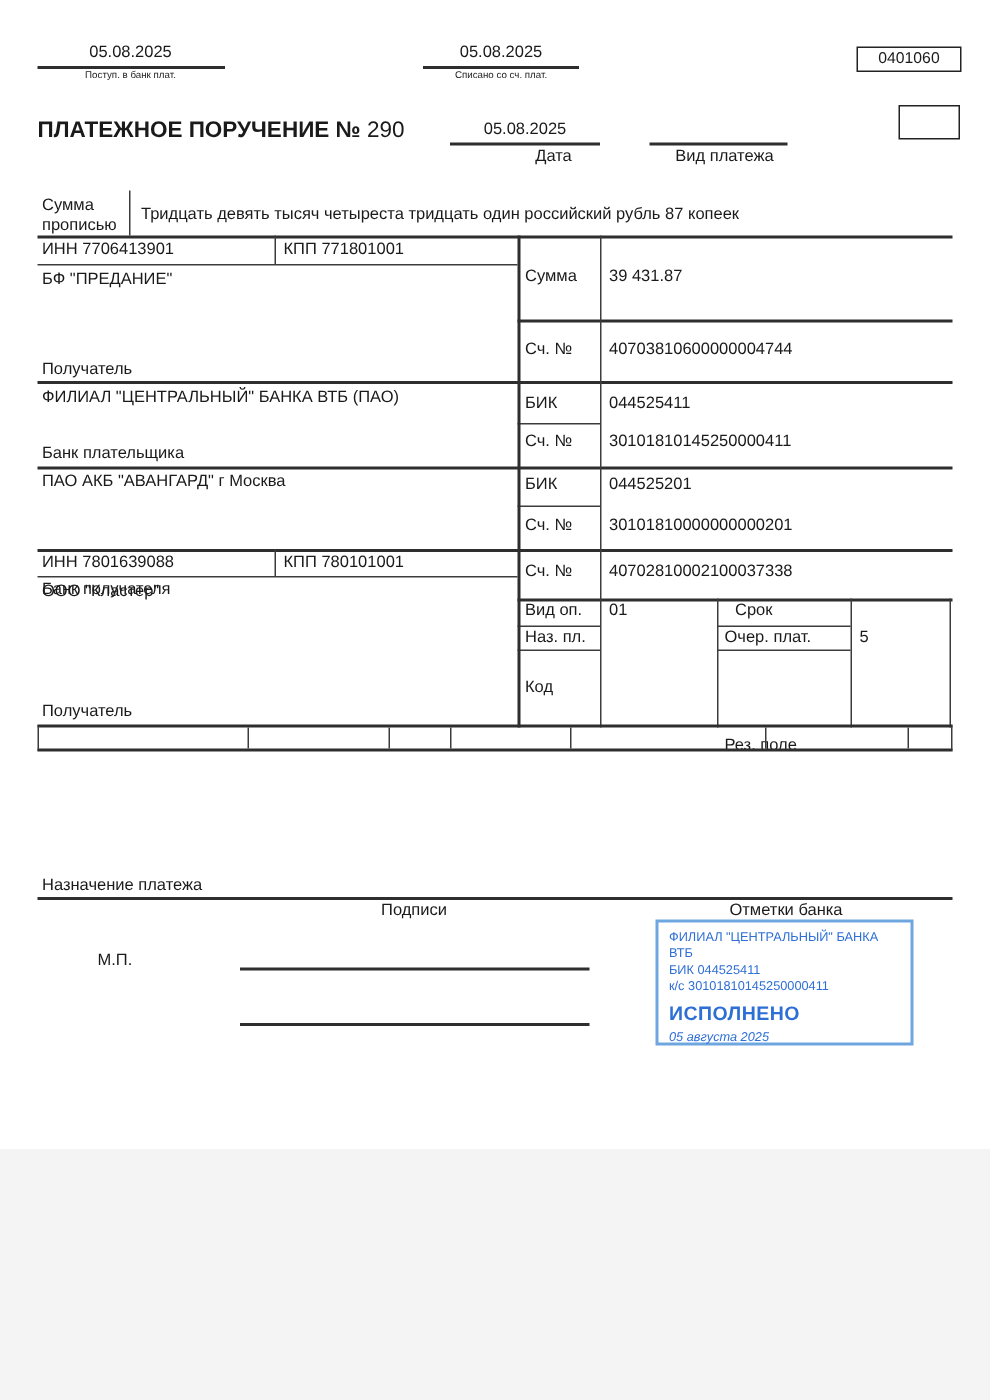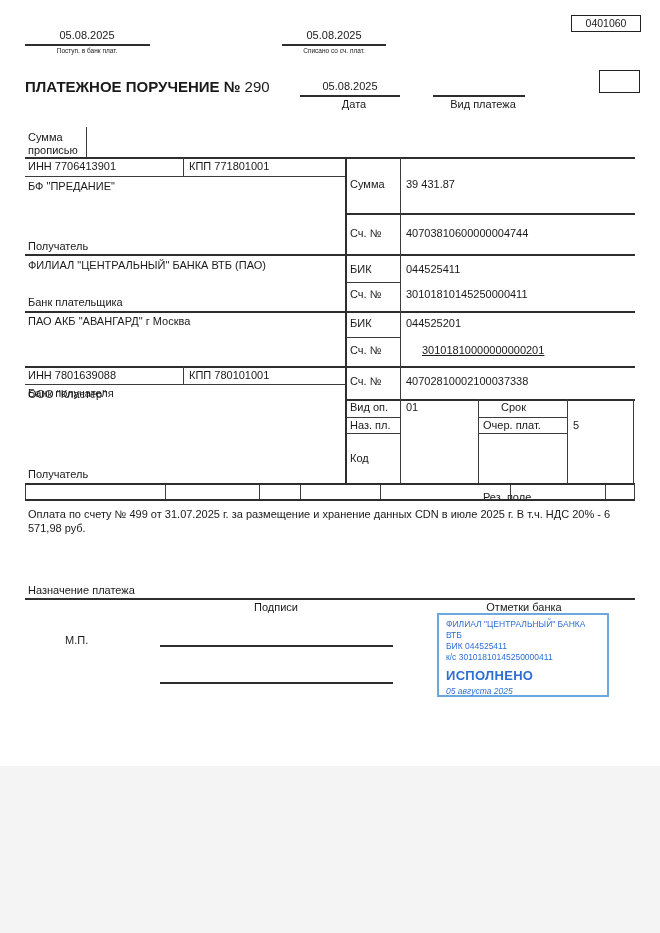--- a/index.html
+++ b/index.html
@@ -41,38 +41,39 @@
 <div class="doc">
 
   <div class="t ctr" style="left:27px;top:29px;width:120px;">05.08.2025</div>
   <div class="hl" style="left:25px;top:44px;width:125px;"></div>
   <div class="t tiny ctr" style="left:27px;top:47px;width:120px;">Поступ. в банк плат.</div>
 
   <div class="t ctr" style="left:274px;top:29px;width:120px;">05.08.2025</div>
   <div class="hl" style="left:282px;top:44px;width:104px;"></div>
   <div class="t tiny ctr" style="left:274px;top:47px;width:120px;">Списано со сч. плат.</div>
 
-  <div class="box" style="left:571px;top:15px;width:68px;height:15px;">
+  <div class="box" style="left:571px;top:31px;width:68px;height:15px;">
     <div class="t ctr" style="left:0;top:1px;width:68px;font-size:10.5px;">0401060</div>
   </div>
 
   <div class="t" style="left:25px;top:80px;font-size:15px;">
     <span class="b">ПЛАТЕЖНОЕ ПОРУЧЕНИЕ №</span>
     <span>290</span>
   </div>
   <div class="t ctr" style="left:300px;top:80px;width:100px;">05.08.2025</div>
   <div class="hl" style="left:300px;top:95px;width:100px;"></div>
-  <div class="t ctr" style="left:324px;top:98px;width:60px;text-align:center;">Дата</div>
+  <div class="t ctr" style="left:339px;top:98px;width:60px;text-align:center;">Дата</div>
   <div class="hl" style="left:433px;top:95px;width:92px;"></div>
   <div class="t ctr" style="left:433px;top:98px;width:100px;">Вид платежа</div>
   <div class="box" style="left:599px;top:70px;width:39px;height:21px;"></div>
 
   <div class="t" style="left:28px;top:131px;">Сумма</div>
   <div class="t" style="left:28px;top:144px;">прописью</div>
   <div class="vl thin" style="left:86px;top:127px;height:30px;"></div>
+  <div class="t wrap" style="left:94px;top:137px;width:538px;">Тридцать девять тысяч четыреста тридцать один российский рубль 87 копеек</div>
 
   <div class="hl" style="left:25px;top:157px;width:610px;"></div>
   <div class="hl thin" style="left:25px;top:176px;width:320px;"></div>
   <div class="hl" style="left:345px;top:213px;width:290px;"></div>
   <div class="hl" style="left:25px;top:254px;width:610px;"></div>
   <div class="hl thin" style="left:345px;top:282px;width:55px;"></div>
   <div class="hl" style="left:25px;top:311px;width:610px;"></div>
   <div class="hl thin" style="left:345px;top:337px;width:55px;"></div>
   <div class="hl" style="left:25px;top:366px;width:610px;"></div>
   <div class="hl thin" style="left:25px;top:384px;width:320px;"></div>
@@ -105,49 +106,48 @@
   <div class="t" style="left:350px;top:263px;">БИК</div>
   <div class="t" style="left:406px;top:263px;">044525411</div>
   <div class="t" style="left:350px;top:288px;">Сч. №</div>
   <div class="t" style="left:406px;top:288px;">30101810145250000411</div>
 
   <div class="t" style="left:28px;top:315px;">ПАО АКБ "АВАНГАРД" г Москва</div>
   <div class="t" style="left:28px;top:351px;margin-top:36px;">Банк получателя</div>
   <div class="t" style="left:350px;top:317px;">БИК</div>
   <div class="t" style="left:406px;top:317px;">044525201</div>
   <div class="t" style="left:350px;top:344px;">Сч. №</div>
-  <div class="t" style="left:422px;top:344px;text-decoration:underline;">30101810000000000201</div>
+  <div class="t" style="left:406px;top:344px;">30101810000000000201</div>
 
   <div class="t" style="left:28px;top:369px;">ИНН 7801639088</div>
   <div class="t" style="left:189px;top:369px;">КПП 780101001</div>
   <div class="t" style="left:28px;top:388px;">ООО "Кластер"</div>
   <div class="t" style="left:28px;top:468px;">Получатель</div>
   <div class="t" style="left:350px;top:375px;">Сч. №</div>
   <div class="t" style="left:406px;top:375px;">40702810002100037338</div>
 
   <div class="t" style="left:350px;top:401px;">Вид оп.</div>
   <div class="t" style="left:406px;top:401px;">01</div>
-  <div class="t" style="left:501px;top:401px;text-align:right;">Срок</div>
+  <div class="t" style="left:490px;top:401px;text-align:right;">Срок</div>
   <div class="t" style="left:350px;top:419px;">Наз. пл.</div>
   <div class="t" style="left:483px;top:419px;">Очер. плат.</div>
   <div class="t" style="left:573px;top:419px;">5</div>
   <div class="t" style="left:350px;top:452px;">Код</div>
   <div class="t" style="left:483px;top:452px;margin-top:39px;">Рез. поле</div>
 
   <div class="taxrow">
     <div class="taxcell" style="width:140px;"></div>
     <div class="taxcell" style="width:94px;"></div>
     <div class="taxcell" style="width:40px;"></div>
     <div class="taxcell" style="width:79px;"></div>
     <div class="taxcell" style="width:130px;"></div>
     <div class="taxcell" style="width:95px;"></div>
     <div class="taxcell" style="width:28px;"></div>
   </div>
 
-  <div class="t wrap" style="left:28px;top:507px;width:606px;line-height:14px;">Оплата по счету № 499 от 31.07.2025 г. за размещение и хранение данных CDN в июле 2025 г. В т.ч. НДС 20% - 6 571,98 руб.</div>
   <div class="t" style="left:28px;top:584px;">Назначение платежа</div>
   <div class="hl" style="left:25px;top:598px;width:610px;"></div>
 
   <div class="t ctr" style="left:226px;top:601px;width:100px;">Подписи</div>
   <div class="t ctr" style="left:444px;top:601px;width:160px;">Отметки банка</div>
   <div class="t" style="left:65px;top:634px;">М.П.</div>
   <div class="sig" style="top:645px;"></div>
   <div class="sig" style="top:682px;"></div>
 
   <div class="stamp">

